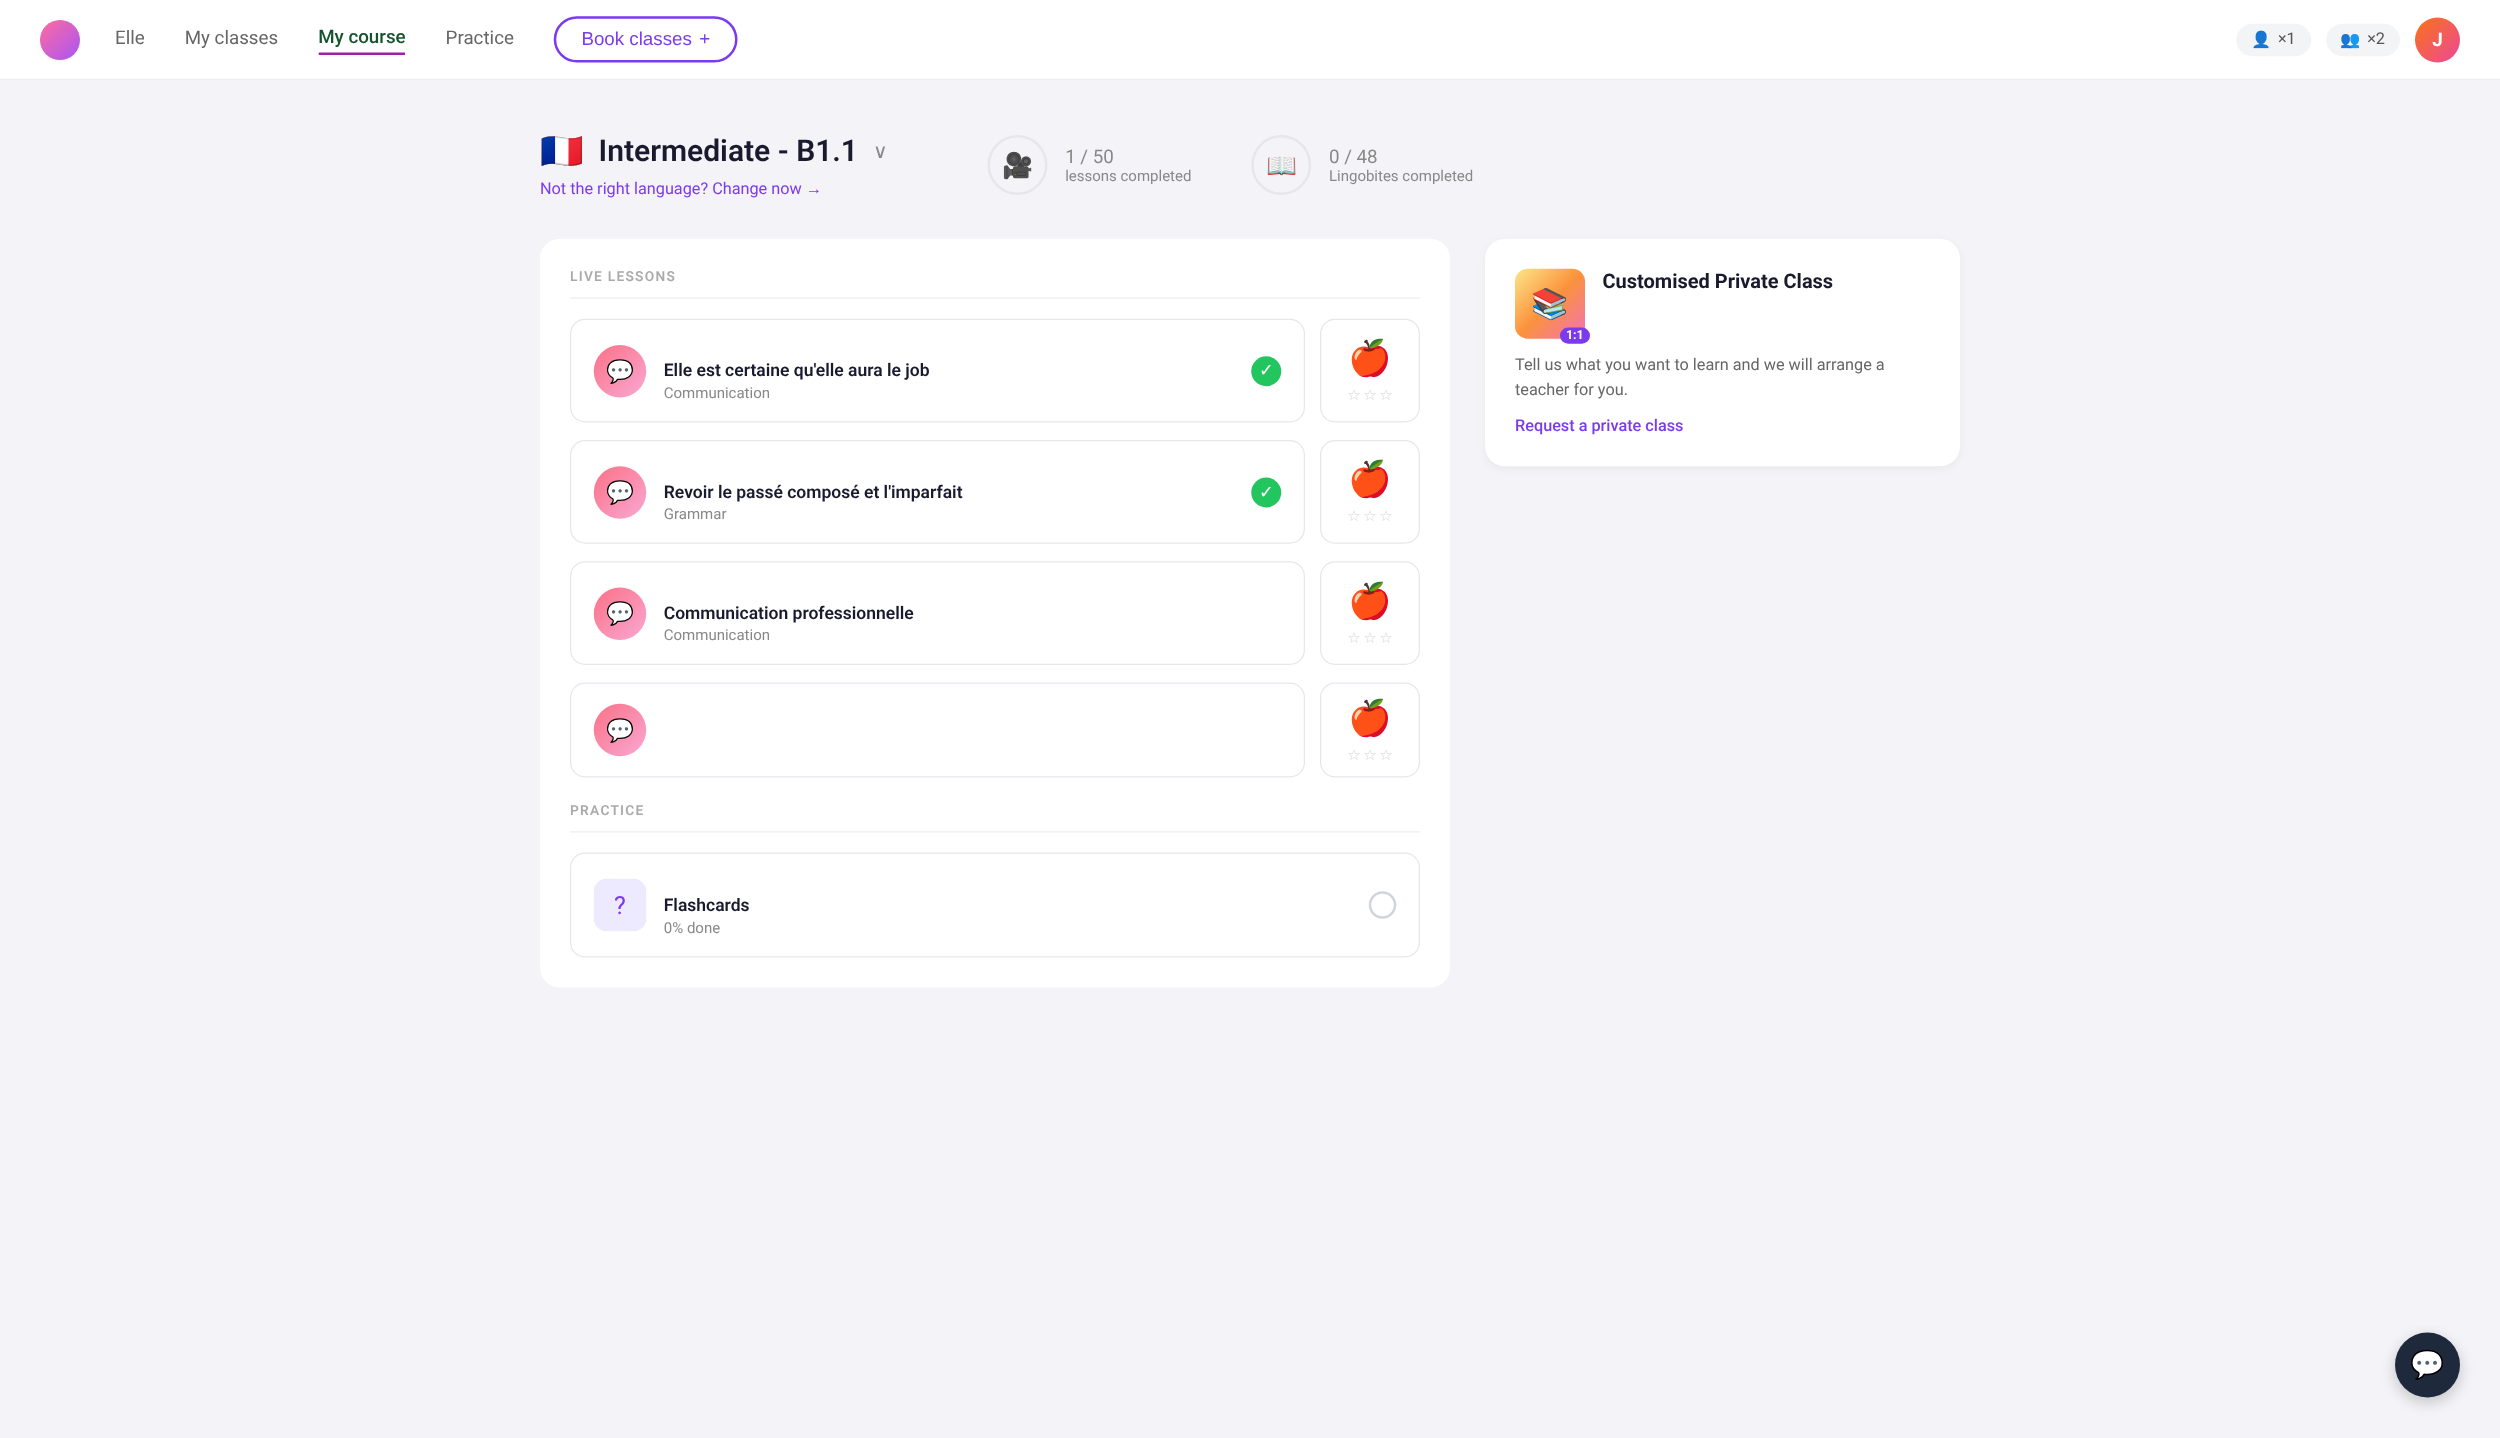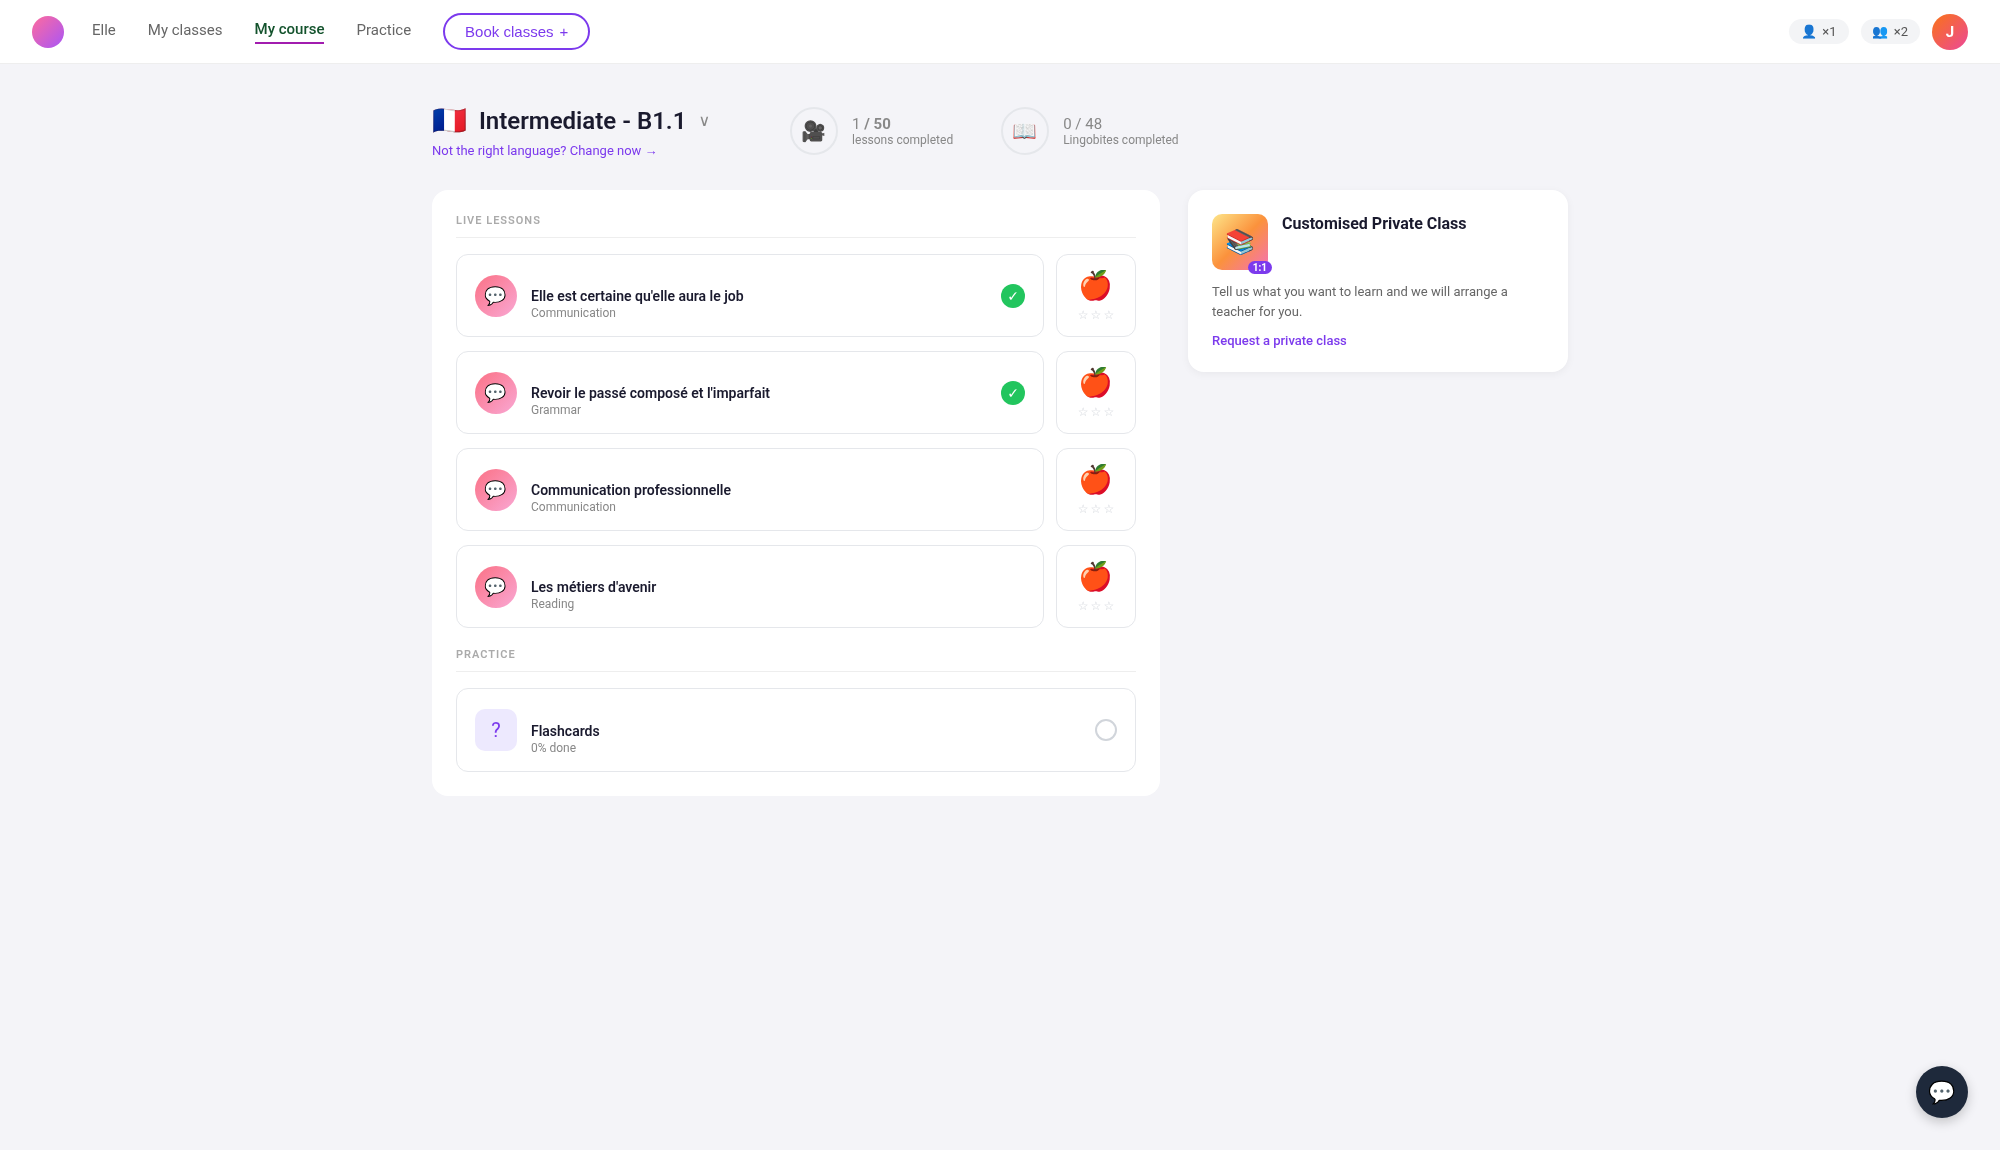--- a/index.html
+++ b/index.html
@@ -426,21 +426,21 @@
         <span class="course-title">Intermediate - B1.1</span>
         <span class="chevron-down">∨</span>
       </div>
       <span class="change-language">Not the right language? Change now →</span>
     </div>
     <div class="stats-section">
       <div class="stat-item">
         <div class="stat-icon">🎥</div>
         <div class="stat-text">
           <span class="stat-count">
-            <span>1</span> <span style="font-weight:700;color:#888;">/ 50</span>
+            <span>1</span> <span style="font-weight:400;color:#888;">/ 50</span>
           </span>
           <span class="stat-label">lessons completed</span>
         </div>
       </div>
       <div class="stat-item">
         <div class="stat-icon book">📖</div>
         <div class="stat-text">
           <span class="stat-count">
             <span>0</span> <span style="font-weight:400;color:#888;">/ 48</span>
           </span>
@@ -510,24 +510,20 @@
               <span>☆</span>
                 <span>☆</span>
                 <span>☆</span>
             </div>
           </div>
         </div>
 
         <div class="lesson-row">
           <div class="lesson-card">
             <div class="lesson-icon">💬</div>
-            <div class="lesson-info">
-              <div class="lesson-title">Les métiers d'avenir</div>
-              <div class="lesson-type">Reading</div>
-            </div>
           </div>
           <div class="lingobite-card">
             <div class="lingobite-img">🍎</div>
             <div class="stars">
               <span>☆</span>
                 <span>☆</span>
                 <span>☆</span>
             </div>
           </div>
         </div>

